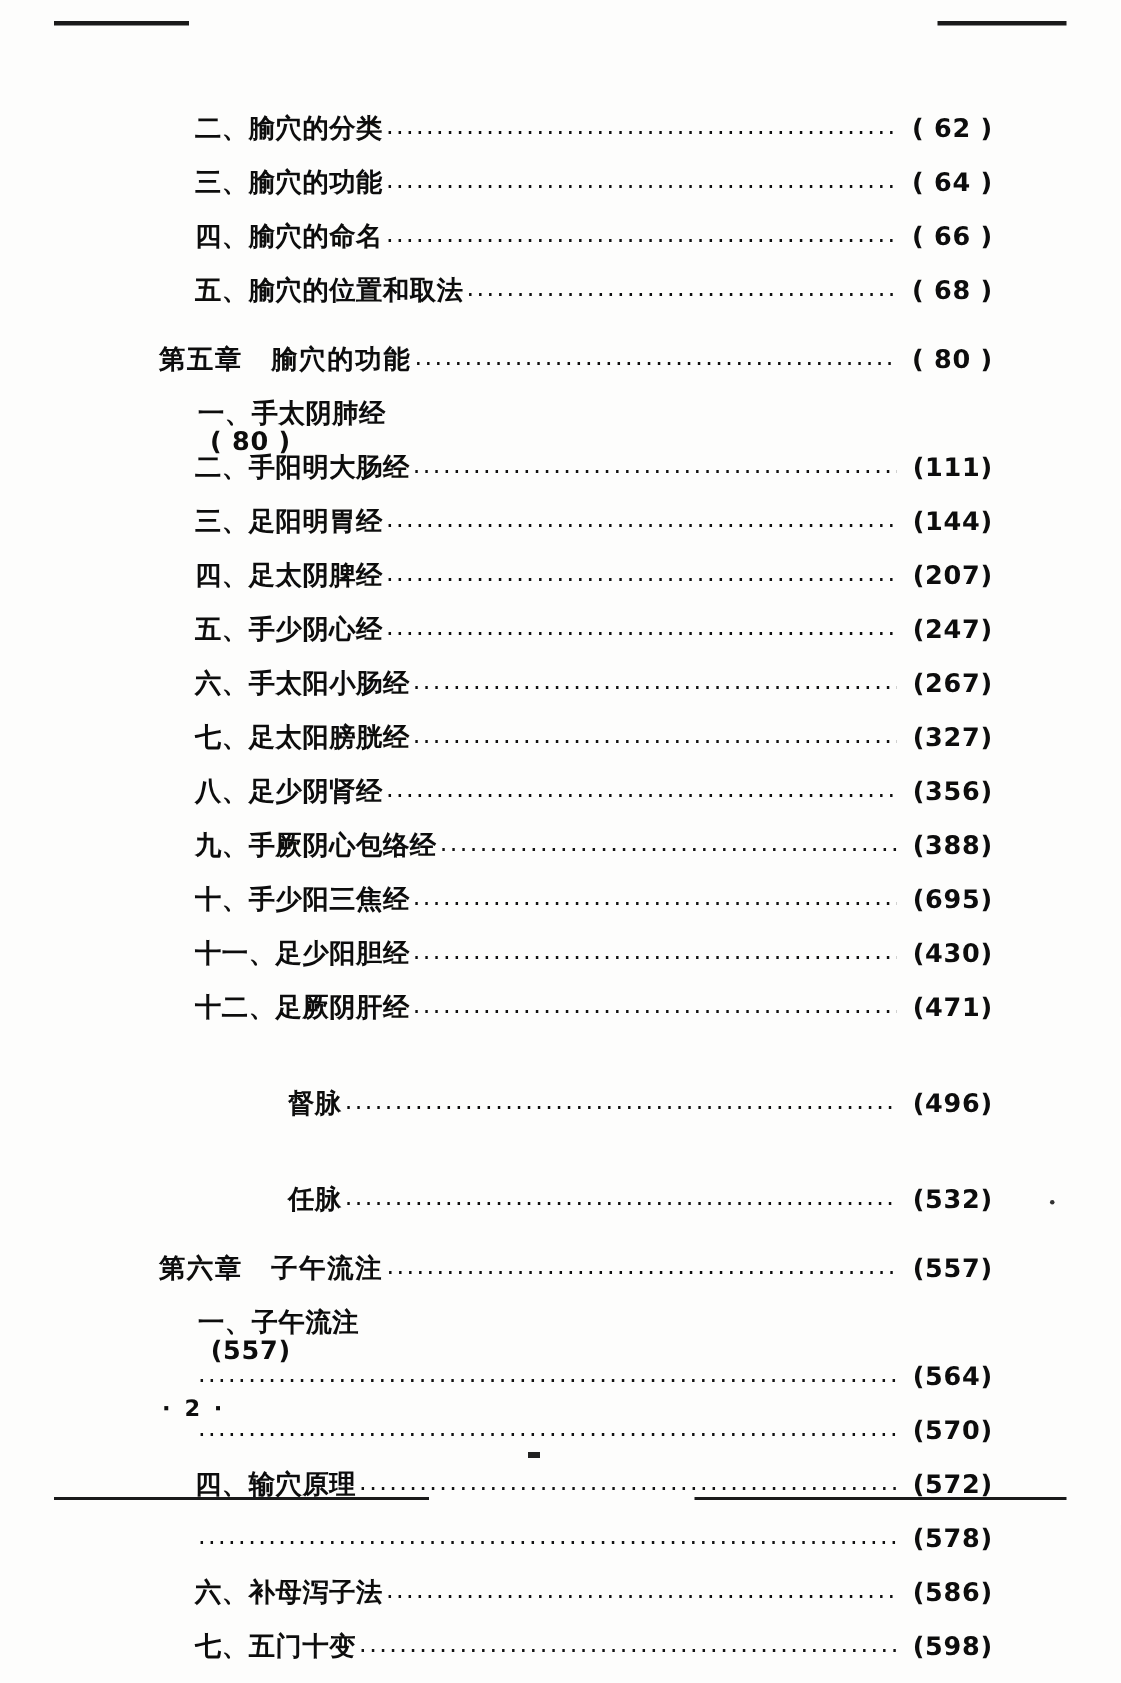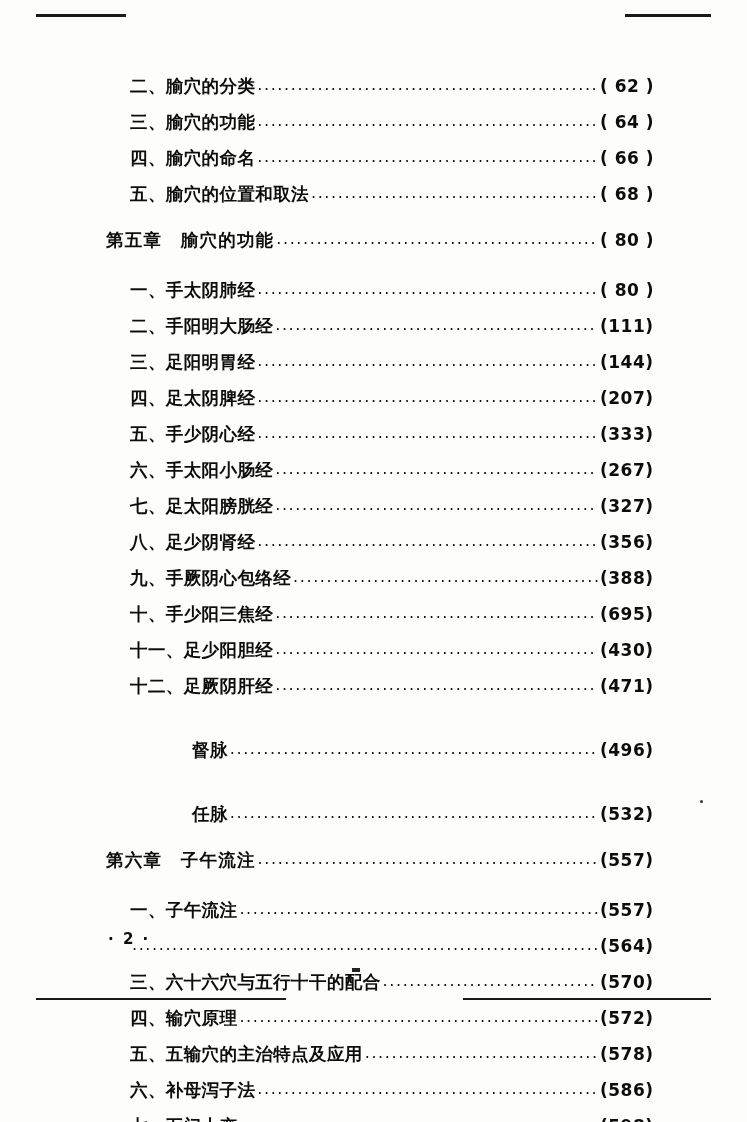--- a/index.html
+++ b/index.html
@@ -79,27 +79,27 @@
     font-size: 16px;
     letter-spacing: 1.6px;
     color: #111;
   }
   .row .page-no {
     flex: 0 0 auto;
     font-weight: 700;
     font-size: 17px;
     letter-spacing: 0.5px;
     min-width: 62px;
-    text-align: left;
+    text-align: right;
   }
   .indent-1 { padding-left: 24px; }
   .indent-0 { padding-left: 0px; }
   .indent-2 { padding-left: 86px; margin-top: 28px; }
   .chapter-gap { margin-top: 10px; }
-  .after-chapter { margin-top: 14px; }
+  .after-chapter { margin-top: 0; flex-direction: column; }
   .folio {
     position: absolute;
     left: 108px;
     top: 930px;
     font-size: 15px;
     font-weight: 700;
     letter-spacing: 2px;
   }
   .tiny-mark {
     position: absolute;
@@ -169,21 +169,21 @@
         <span class="page-no">(144)</span>
       </div>
       <div class="row indent-1">
         <span class="label">四、足太阴脾经</span>
         <span class="leader">........................................................................................................................</span>
         <span class="page-no">(207)</span>
       </div>
       <div class="row indent-1">
         <span class="label">五、手少阴心经</span>
         <span class="leader">........................................................................................................................</span>
-        <span class="page-no">(333)</span>
+        <span class="page-no">(247)</span>
       </div>
       <div class="row indent-1">
         <span class="label">六、手太阳小肠经</span>
         <span class="leader">........................................................................................................................</span>
         <span class="page-no">(267)</span>
       </div>
       <div class="row indent-1">
         <span class="label">七、足太阳膀胱经</span>
         <span class="leader">........................................................................................................................</span>
         <span class="page-no">(327)</span>
@@ -231,31 +231,29 @@
       <div class="row indent-1 after-chapter">
         <span class="label">一、子午流注</span>
         <span class="leader">........................................................................................................................</span>
         <span class="page-no">(557)</span>
       </div>
       <div class="row indent-1">
         <span class="leader">........................................................................................................................</span>
         <span class="page-no">(564)</span>
       </div>
       <div class="row indent-1">
-        <span class="label">三、六十六穴与五行十干的配合</span>
         <span class="leader">........................................................................................................................</span>
         <span class="page-no">(570)</span>
       </div>
       <div class="row indent-1">
         <span class="label">四、输穴原理</span>
         <span class="leader">........................................................................................................................</span>
         <span class="page-no">(572)</span>
       </div>
       <div class="row indent-1">
-        <span class="label">五、五输穴的主治特点及应用</span>
         <span class="leader">........................................................................................................................</span>
         <span class="page-no">(578)</span>
       </div>
       <div class="row indent-1">
         <span class="label">六、补母泻子法</span>
         <span class="leader">........................................................................................................................</span>
         <span class="page-no">(586)</span>
       </div>
       <div class="row indent-1">
         <span class="label">七、五门十变</span>

